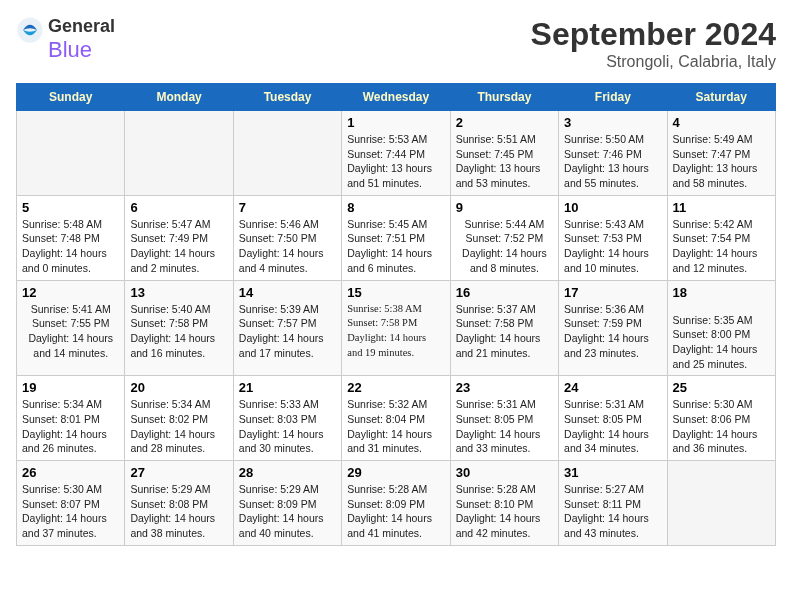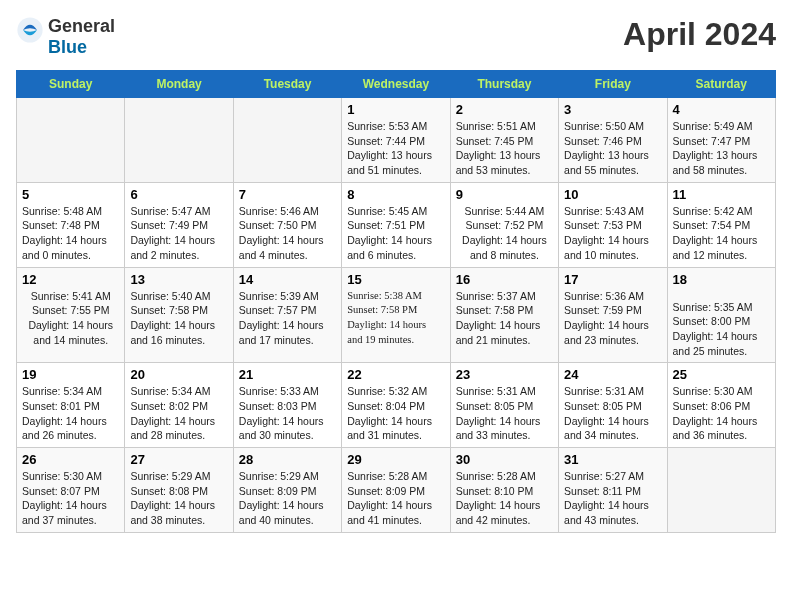--- a/index.html
+++ b/index.html
@@ -37,21 +37,21 @@
       font-size: 16px;
       color: #555;
     }
     table {
       width: 100%;
       border-collapse: collapse;
       font-size: 11px;
     }
     thead tr th {
       background-color: #1a6bbf;
-      color: #bef264;
+      color: #fef9c3;
       text-align: center;
       padding: 6px 4px;
       font-size: 12px;
       font-weight: bold;
       border: 1px solid #1a6bbf;
     }
     tbody tr td {
       border: 1px solid #ccc;
       vertical-align: top;
       padding: 4px 5px;
@@ -82,25 +82,26 @@
 
 <div class="header">
   <div class="logo">
     <svg class="logo-icon" viewBox="0 0 40 40" xmlns="http://www.w3.org/2000/svg">
       <circle cx="20" cy="20" r="18" fill="#e8f0f8"></circle>
       <path d="M10 20 Q20 5 30 20 Q20 15 10 20Z" fill="#1a6bbf"></path>
       <path d="M10 20 Q20 35 30 20 Q20 25 10 20Z" fill="#1a9cd8"></path>
     </svg>
     <div>
       <span style="font-size:18px;font-weight:bold;color:#333;">General</span><br>
-      <span style="font-size:18px;font-weight:bold;color:#0369a1;">Blue</span>
+      <span style="font-size:22px;font-weight:normal;color:#8b5cf6;">Blue</span>
     </div>
   </div>
   <div class="title-block">
-    <div class="month-year">April 2024</div>
+    <div class="month-year">September 2024</div>
+    <div class="location">Strongoli, Calabria, Italy</div>
   </div>
 </div>
 
 <table>
   <thead>
     <tr>
     <th>Sunday</th>
         <th>Monday</th>
         <th>Tuesday</th>
         <th>Wednesday</th>

